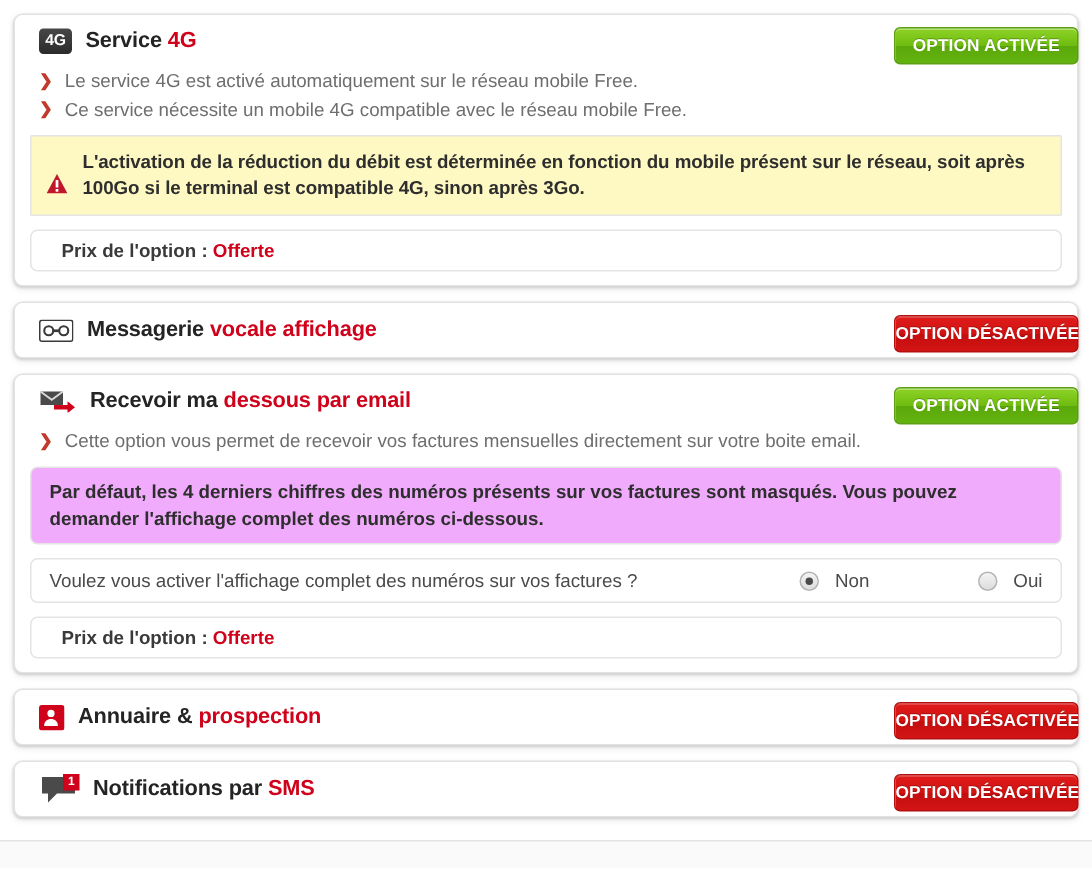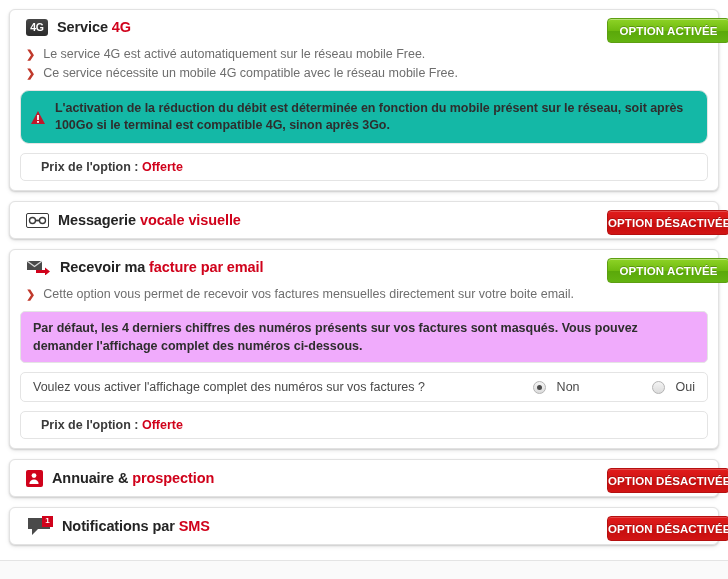--- a/index.html
+++ b/index.html
@@ -50,21 +50,21 @@
     line-height: 1; letter-spacing: -0.2px;
   }
   .ic-vm { width: 23px; height: 15px; }
   .ic-mail { width: 25px; height: 16px; }
   .ic-dir { width: 17px; height: 17px; }
   .ic-sms { width: 27px; height: 21px; position: relative; }
 
   
   .btn-col {
     position: absolute;
-    right: 9px;
+    right: 20px;
     top: 8px;
     display: flex;
     flex-direction: column;
     align-items: stretch;
     gap: 5px;
     width: 114px;
     z-index: 5;
     padding-left: 12px;
   }
   .btn {
@@ -112,25 +112,25 @@
     font-size: 12.5px;
     color: #6e6e6e;
     line-height: 17px;
     padding: 1px 0;
   }
   .bullet .arw { color: #c0392b; font-weight: bold; font-size: 11px; margin-right: 8px; line-height: 17px; }
 
   
   .boxwrap { padding: 0 10px 9px 10px; }
   .warnbox {
-    background: #14b8a6;
+    background: #fef9c3;
     border: 1px solid #e4e4e4;
-    border-radius: 9px;
-    display: flex;
-    align-items: center;
+    border-radius: 1px;
+    display: flex;
+    align-items: flex-end;
     padding: 9px 12px 9px 10px;
   }
   .warn-ico { flex: 0 0 auto; margin-right: 10px; margin-top: 4px; }
   .warn-txt {
     font-size: 12.5px; color: #2e2e2e; font-weight: bold;
     line-height: 17px; letter-spacing: -0.05px;
   }
   .infobox {
     background: #f0abfc;
     border: 1px solid #e4e4e4;
@@ -236,37 +236,37 @@
   <div class="card collapsed">
     <div class="card-head">
       <span class="head-icon">
         <svg class="ic-vm" viewBox="0 0 23 15">
             <rect x="0.5" y="0.5" width="22" height="14" rx="1.5" fill="#ffffff" stroke="#3a3a3a"></rect>
             <circle cx="6.5" cy="7.5" r="3" fill="none" stroke="#3a3a3a" stroke-width="1.4"></circle>
             <circle cx="16.5" cy="7.5" r="3" fill="none" stroke="#3a3a3a" stroke-width="1.4"></circle>
             <rect x="9" y="6.6" width="5" height="1.8" fill="#3a3a3a"></rect>
           </svg>
       </span>
-      <span class="head-title"><span>Messagerie </span><span class="hl">vocale visuelle</span></span>
+      <span class="head-title"><span>Messagerie </span><span class="hl">vocale affichage</span></span>
     </div>
     <div class="btn-col">
       <span class="btn btn-red">OPTION DÉSACTIVÉE</span>
     </div>
   </div>
 
   <div class="card">
     <div class="card-head">
       <span class="head-icon">
         <svg class="ic-mail" viewBox="0 0 25 16">
             <path d="M1 2 h15 v9 h-15 z" fill="#4a4a4a"></path>
             <path d="M1 2 l7.5 5.5 L16 2" fill="none" stroke="#d8d8d8" stroke-width="1.3"></path>
             <path d="M10 11 h9 v-2.5 l5 4 l-5 4 v-2.5 h-9 z" fill="#d0021b"></path>
           </svg>
       </span>
-      <span class="head-title"><span>Recevoir ma </span><span class="hl">facture par email</span></span>
+      <span class="head-title"><span>Recevoir ma </span><span class="hl">dessous par email</span></span>
     </div>
     <div class="btn-col">
       <span class="btn btn-green">OPTION ACTIVÉE</span>
     </div>
 
     <div class="bullets">
       <div class="bullet">
         <span class="arw">❯</span>
         <span>Cette option vous permet de recevoir vos factures mensuelles directement sur votre boite email.</span>
       </div>

